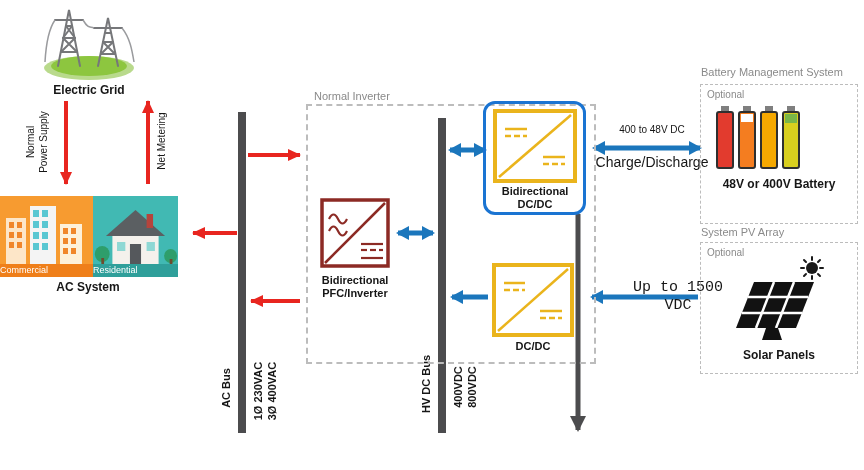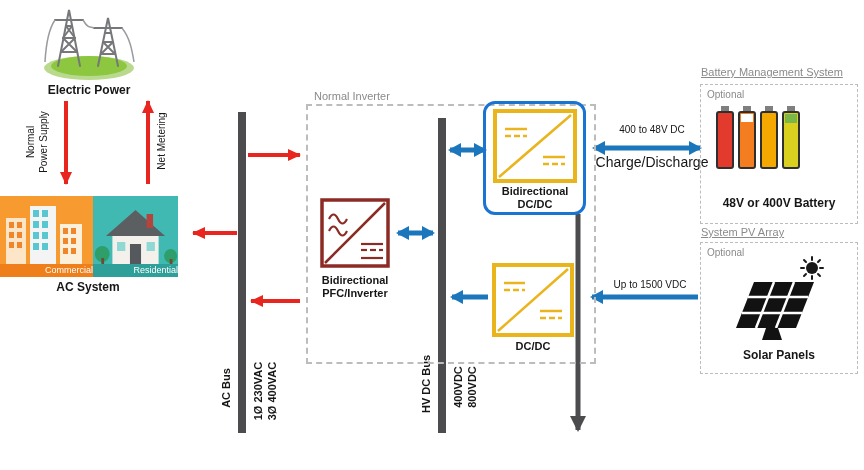--- a/index.html
+++ b/index.html
@@ -5,36 +5,36 @@
   * { margin:0; padding:0; box-sizing:border-box; }
   html,body { background:#fff; font-family:"Liberation Sans", sans-serif; }
   .canvas { position:relative; width:864px; height:470px; background:#fff; overflow:hidden; }
 
   .lbl { position:absolute; white-space:pre-line; color:#161616; line-height:1.2; }
   .vlbl { position:absolute; white-space:pre-line; text-align:center; color:#161616;
           line-height:1.25; transform:translate(-50%,-50%) rotate(-90deg); width:max-content; }
   .bold { font-weight:bold; }
   .center { text-align:center; }
   .gray { color:#8a8a8a; }
-  .underline { text-decoration:underline; }
+  .underline { }
 
   .overlay { position:absolute; left:0; top:0; pointer-events:none; }
 
   .bus { position:absolute; width:8px; background:var(--bus_dark,#4c4c4e); }
   .dashed-box { position:absolute; border:2px dashed #bcbcbc; background:transparent; }
   .thin-dash { border-width:1.5px; }
   .hl-box { position:absolute; border:3px solid var(--highlight_blue,#1a74d2); border-radius:12px; background:transparent; }
 
   .icon { position:absolute; }
   .icon svg { display:block; width:100%; height:100%; }
 
   .tile { position:absolute; overflow:hidden; }
   .tile svg { display:block; width:100%; height:100%; }
   .tile-label { position:absolute; left:0; right:0; bottom:0; height:13px; color:#fff;
-                font-size:9px; text-align:right; line-height:13px; }
+                font-size:9px; text-align:left; line-height:13px; }
 
   .red  { stroke:var(--red_arrow,#e8251f); stroke-width:4; fill:none; }
   .blue { stroke:var(--blue_arrow,#1b76bc); stroke-width:5; fill:none; }
   .darkline { stroke:var(--bus_dark,#4c4c4e); stroke-width:5; fill:none; }
   .mfr { fill:var(--red_arrow,#e8251f); }
   .mfb { fill:var(--blue_arrow,#1b76bc); }
   .mfd { fill:var(--bus_dark,#4c4c4e); }
 
   .pfcstroke { stroke:var(--pfc_maroon,#8c2a24); fill:none; }
   .ystroke   { stroke:var(--dcdc_yellow,#eab41c); fill:none; }
@@ -87,21 +87,21 @@
         <path d="M56,64 L66,16 L76,64"></path>
         <path d="M52,26 L80,26"></path>
         <path d="M59,52 L73,52 M61,40 L71,40 M63,31 L69,31"></path>
         <path d="M59,52 L71,40 M73,52 L61,40"></path>
       </g>
       <path d="M41,18 C47,28 48,24 52,26" stroke="#9a9b9e" stroke-width="1.5" fill="none"></path>
       <path d="M13,18 C6,28 4,42 3,60" stroke="#9a9b9e" stroke-width="1.5" fill="none"></path>
       <path d="M80,26 C88,36 90,48 92,60" stroke="#9a9b9e" stroke-width="1.5" fill="none"></path>
     </svg>
   </div>
-  <div class="lbl bold center" style="left:34px; top:83px; width:110px; font-size:12px;">Electric Power</div>
+  <div class="lbl bold center" style="left:34px; top:83px; width:110px; font-size:12px;">Electric Grid</div>
 
   <div class="vlbl" style="left:37px; top:142px; font-size:10px;">Normal
 Power Supply</div>
   <div class="vlbl" style="left:162px; top:141px; font-size:10px;">Net Metering</div>
 
   <div class="tile" style="left:0px; top:196px; width:93px; height:81px;">
     <svg viewBox="0 0 93 81" preserveAspectRatio="none">
       <rect width="93" height="81" fill="#f79b30"></rect>
       <rect x="6" y="22" width="20" height="46" fill="#fde6c8"></rect>
       <rect x="30" y="10" width="26" height="58" fill="#f4f4f4"></rect>
@@ -239,23 +239,23 @@
       <g stroke="#2f2f2f" stroke-width="2">
         <rect x="3" y="12" width="16" height="56" rx="2" fill="#e23b2e"></rect>
         <rect x="25" y="12" width="16" height="56" rx="2" fill="#f47d20"></rect>
         <rect x="47" y="12" width="16" height="56" rx="2" fill="#f5a800"></rect>
         <rect x="69" y="12" width="16" height="56" rx="2" fill="#d9cf1e"></rect>
       </g>
       <rect x="27" y="14" width="12" height="8" fill="#ffffff"></rect>
       <rect x="71" y="14" width="12" height="9" fill="#7ab648"></rect>
     </svg>
   </div>
-  <div class="lbl bold center" style="left:702px; top:177px; width:154px; font-size:12px;margin-top:19px;">48V or 400V Battery</div>
-
-  <div class="lbl center" style="left:594px; top:279px; width:112px; font-size:10px;">Up to 1500 VDC</div>
+  <div class="lbl bold center" style="left:702px; top:177px; width:154px; font-size:12px;">48V or 400V Battery</div>
+
+  <div class="lbl center" style="left:622px; top:279px; width:112px; font-size:15px;font-family:Liberation Mono, monospace;">Up to 1500 VDC</div>
 
   <div class="lbl gray underline" style="left:701px; top:226px; font-size:11px;">System PV Array</div>
   <div class="dashed-box thin-dash" style="left:700px; top:242px; width:158px; height:132px;"></div>
   <div class="lbl gray" style="left:707px; top:247px; font-size:10px;">Optional</div>
   <div class="icon" style="left:728px; top:256px; width:100px; height:90px;">
     <svg viewBox="0 0 100 90">
       <circle cx="84" cy="12" r="6" fill="#1a1a1a"></circle>
       <g stroke="#1a1a1a" stroke-width="2" fill="none" stroke-linecap="round">
         <line x1="84" y1="1" x2="84" y2="4"></line>
         <line x1="84" y1="20" x2="84" y2="23"></line>

